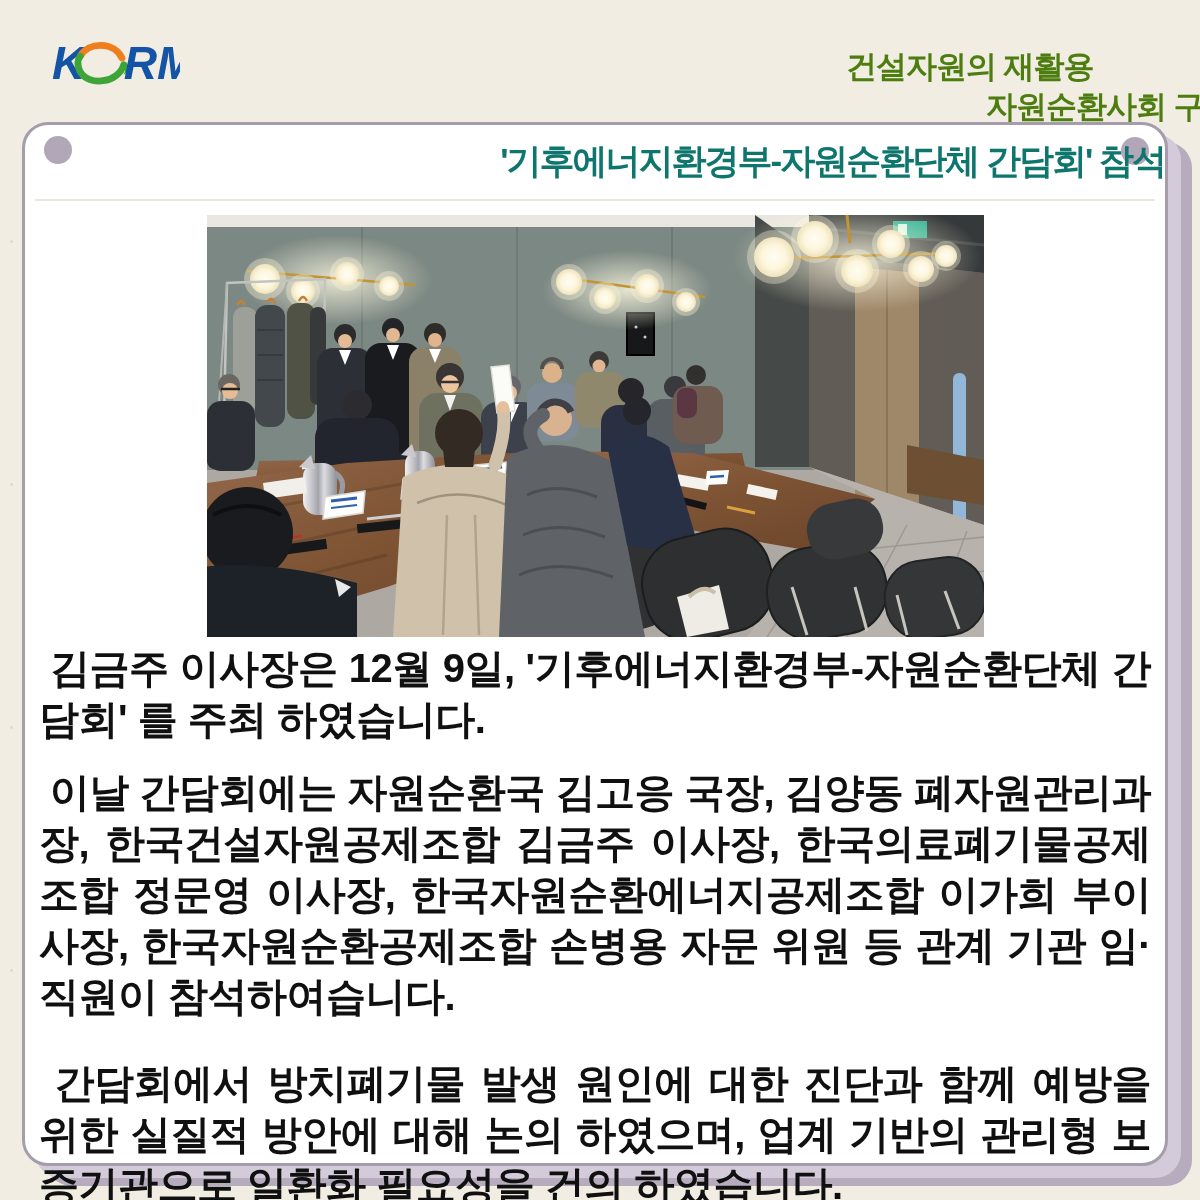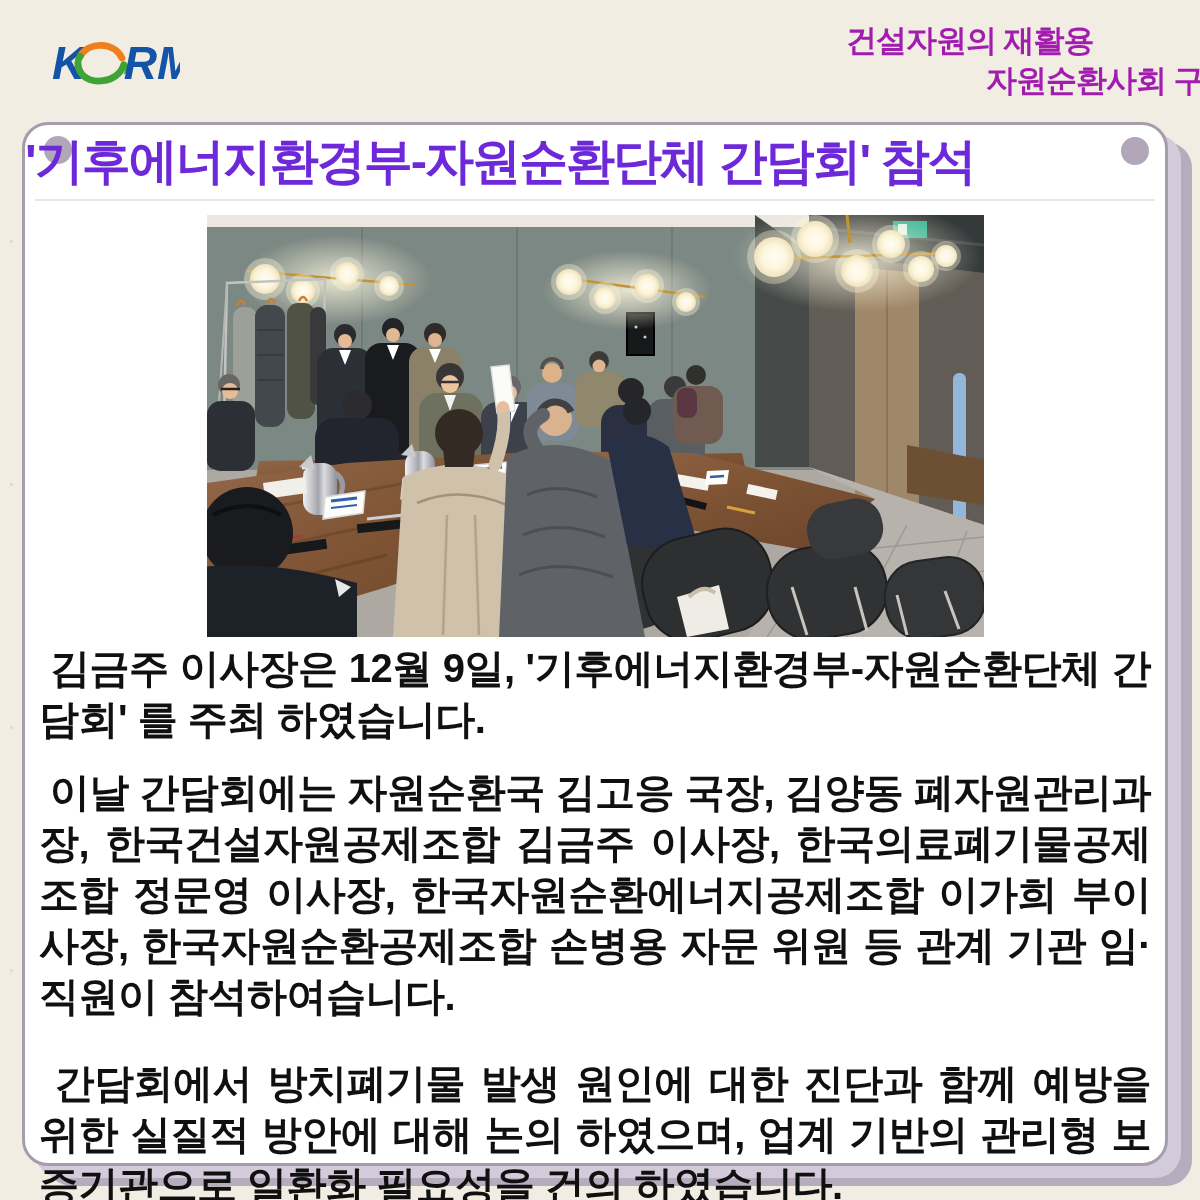--- a/index.html
+++ b/index.html
@@ -8,34 +8,34 @@
     font-family:"Liberation Sans",sans-serif;
     background-color:#f2ede3;
     background-image:
       radial-gradient(#d8d1c0 1.2px, transparent 1.7px),
       radial-gradient(#e0dacb 1px, transparent 1.4px),
       radial-gradient(#cfc7b4 1.1px, transparent 1.6px);
     background-size:223px 191px,167px 243px,311px 263px;
     background-position:30px 40px,95px 120px,150px 60px;
   }
   .logo{position:absolute;left:52px;top:38px;width:128px;height:52px;}
-  .slogan{position:absolute;font-weight:800;color:#a21caf;font-size:31px;white-space:nowrap;letter-spacing:-1px;}
+  .slogan{position:absolute;font-weight:800;color:#4d7c0f;font-size:31px;white-space:nowrap;letter-spacing:-1px;margin-top:26px;}
   .slogan1{left:846px;top:20px;}
   .slogan2{left:986px;top:60px;}
   .card{
     position:absolute;left:22px;top:122px;width:1140px;height:1038px;
     background:#ffffff;border:3px solid #a59cac;border-radius:26px;
     box-shadow:13px 12px 0 #d3cbd9, 24px 20px 0 #b7abbe;
   }
   .hole{position:absolute;width:28px;height:28px;border-radius:50%;background:#b2a7b8;}
   .hole-left{left:19px;top:11px;}
   .hole-right{left:1096px;top:12px;}
   .card-title{
-    position:absolute;left:0;top:10px;width:100%;text-align:left;
-    font-size:49px;line-height:52px;font-weight:800;color:#6d28d9;letter-spacing:-2px;
+    position:absolute;left:0;top:10px;width:100%;text-align:right;
+    font-size:35px;line-height:52px;font-weight:800;color:#0f766e;letter-spacing:-2px;
   }
   .divider{position:absolute;left:10px;right:10px;top:74px;height:2px;background:#e9e7df;}
   .photo{position:absolute;left:182px;top:90px;width:777px;height:422px;overflow:hidden;background:#7c8883;}
   .photo svg{display:block;width:777px;height:422px;}
   .article{
     position:absolute;left:14px;top:518px;width:1112px;
     font-size:40px;font-weight:700;line-height:51px;color:#101010;
     text-align:justify;letter-spacing:-0.5px;
   }
   .article p{margin:0;white-space:pre-wrap;}

